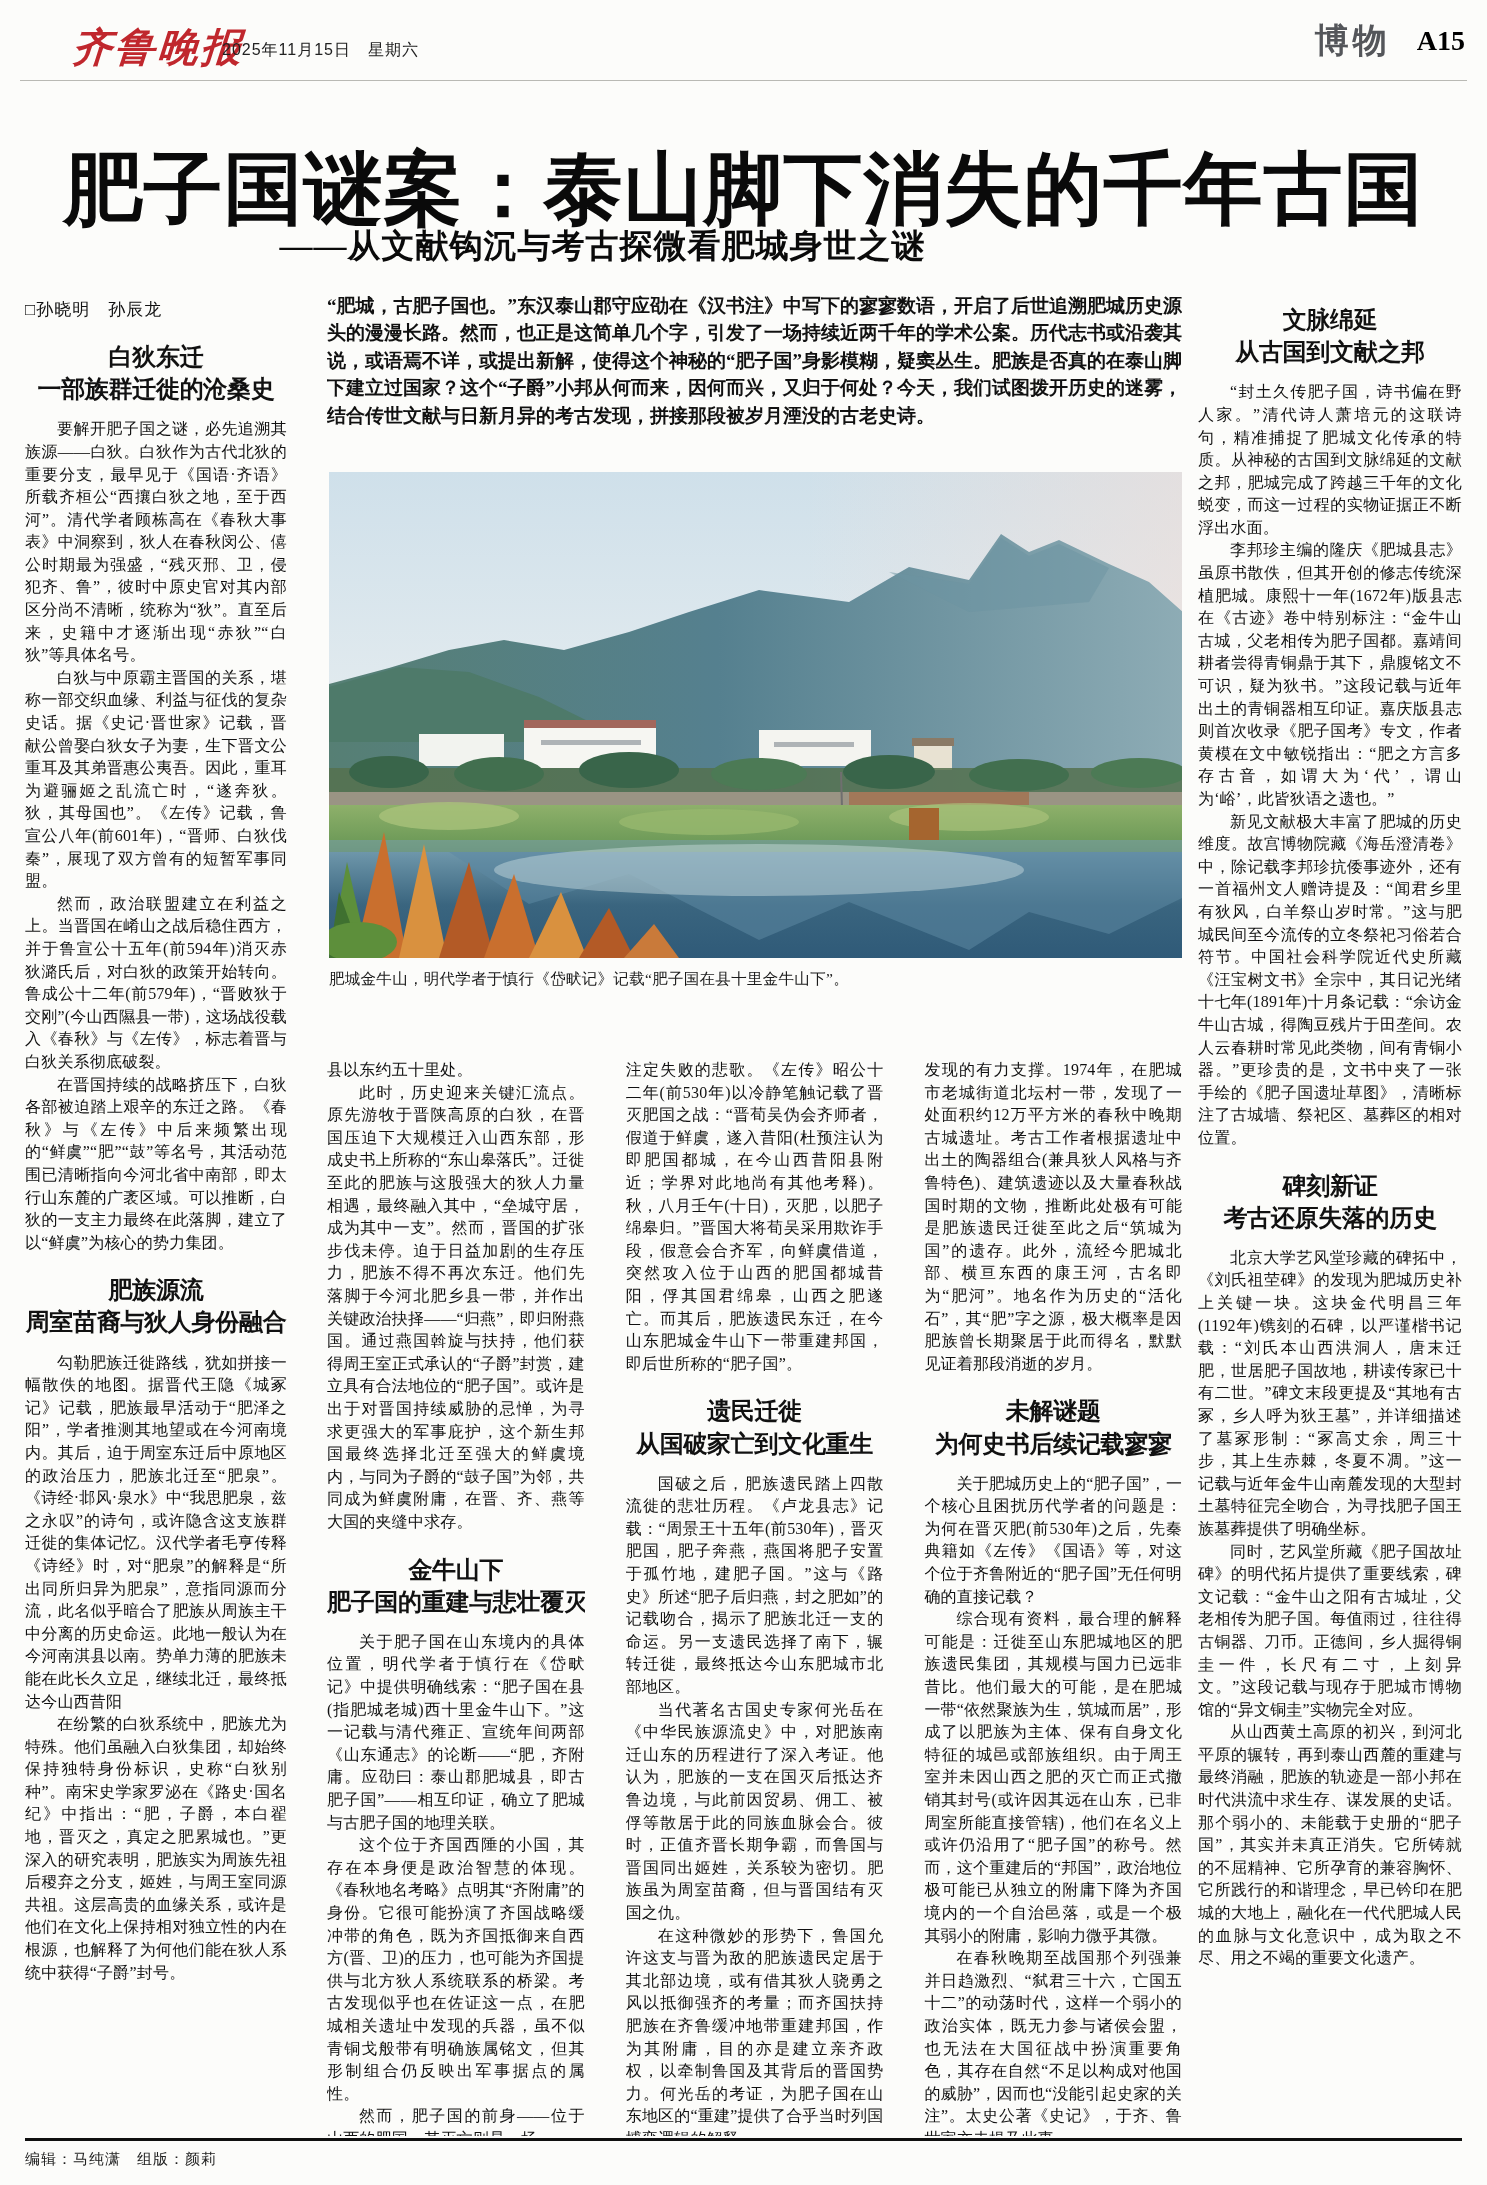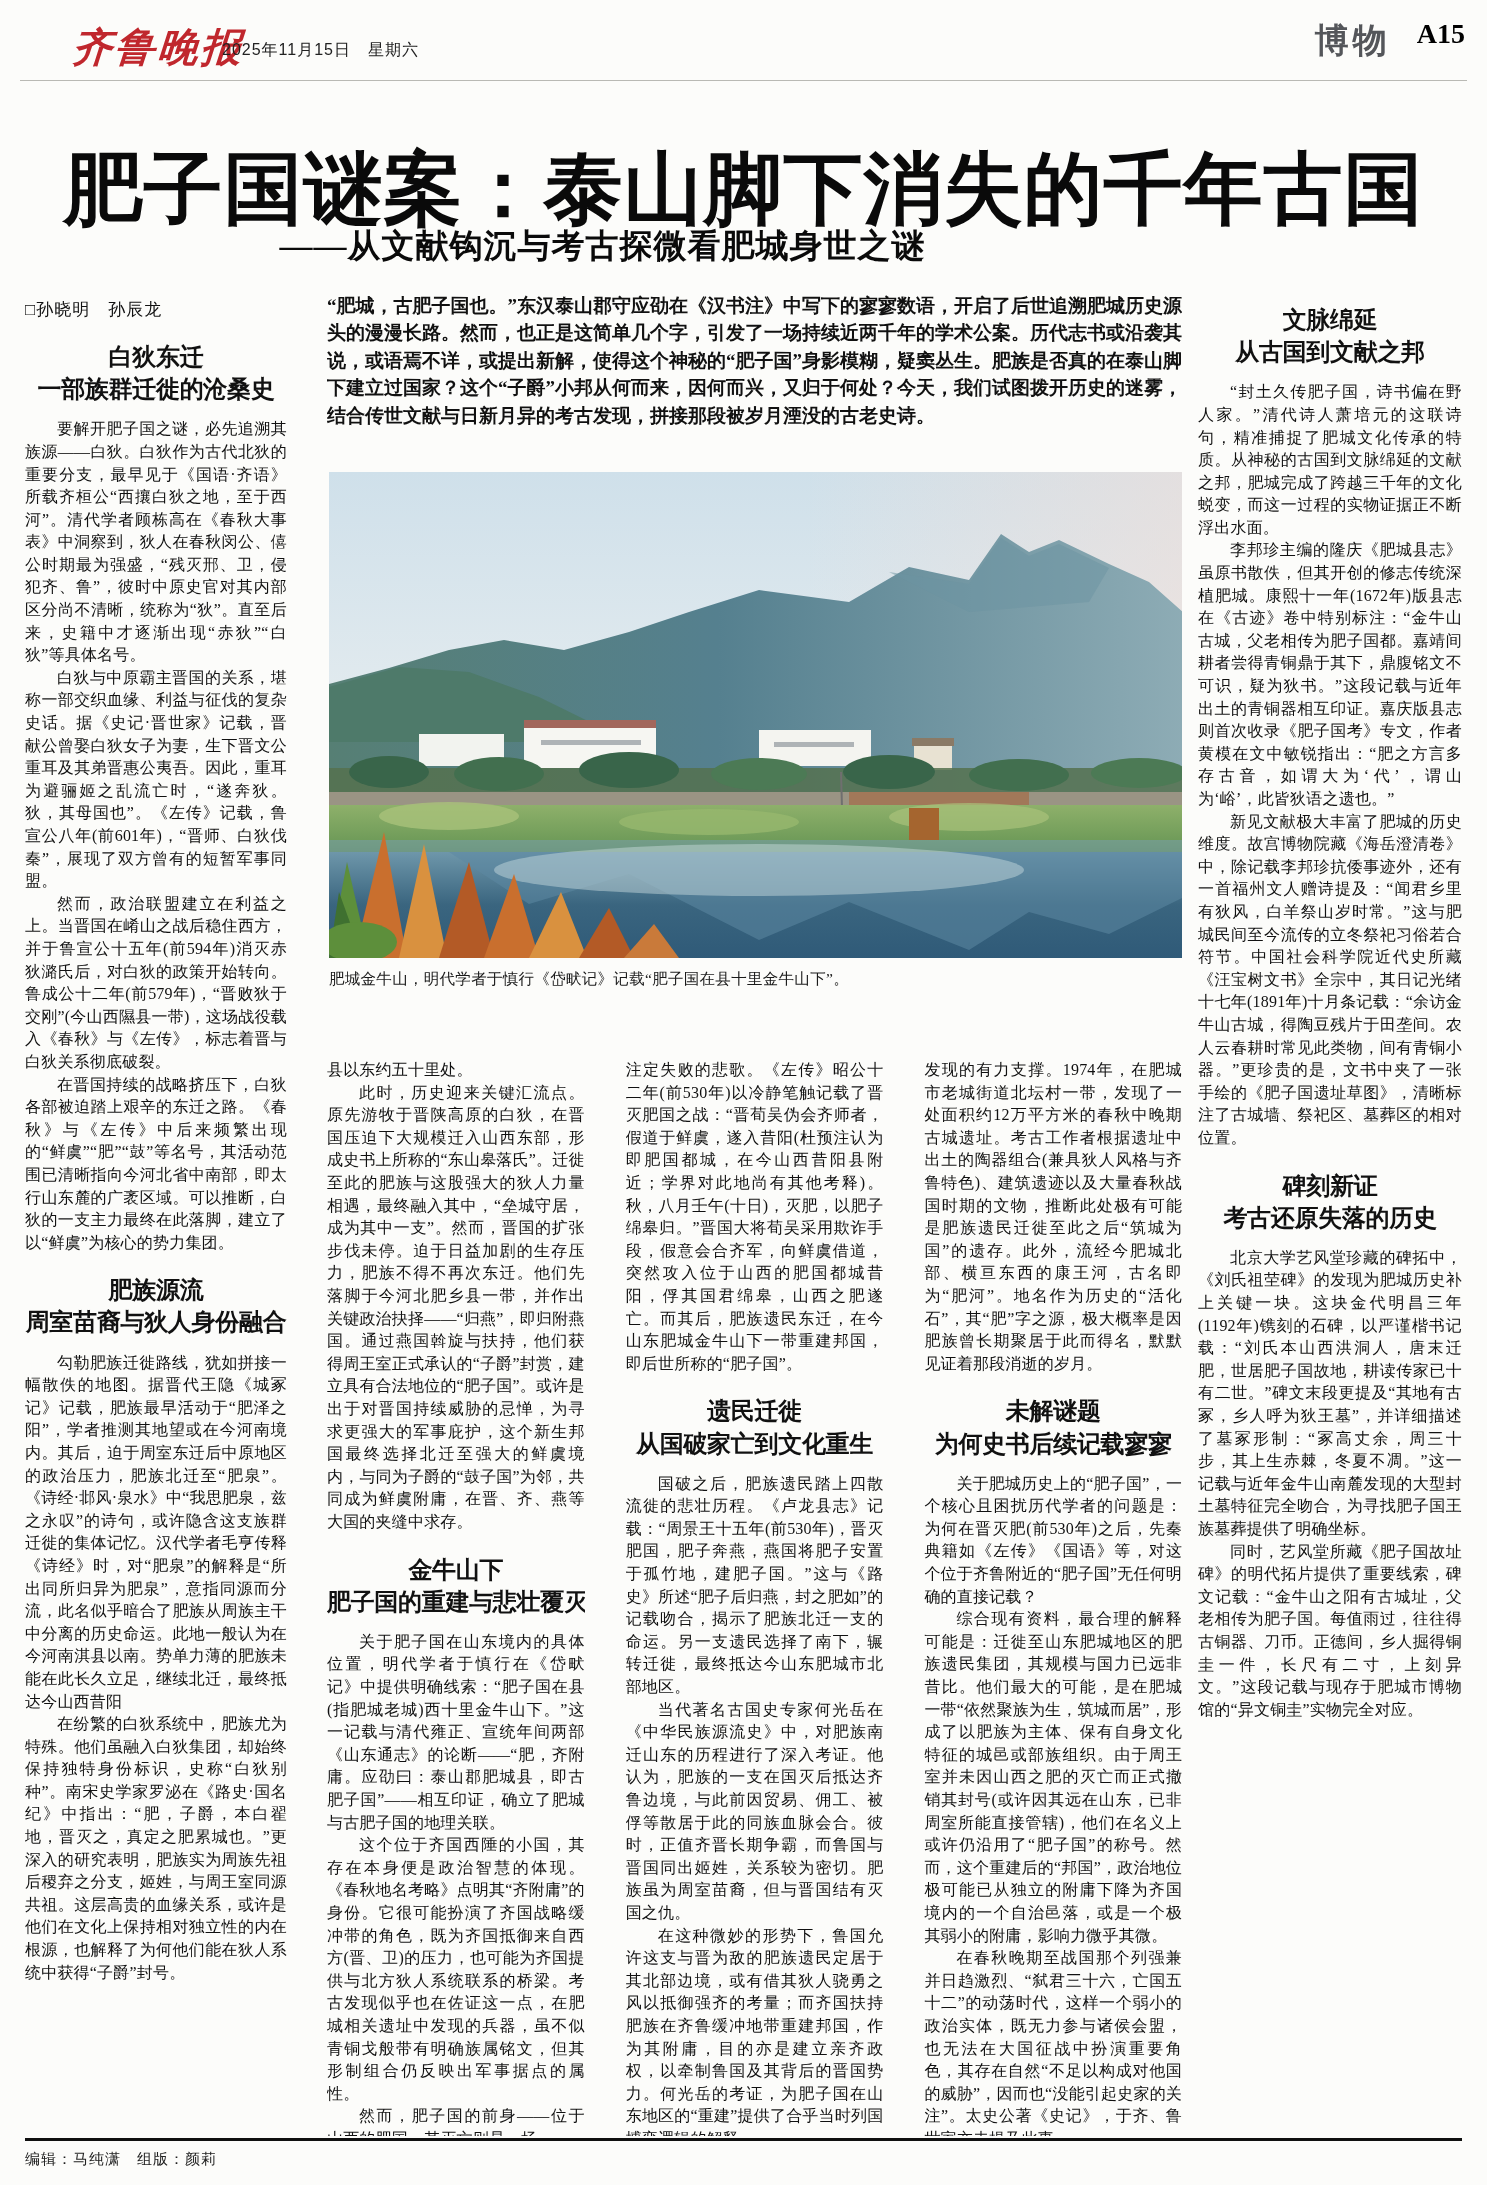--- a/index.html
+++ b/index.html
@@ -6,21 +6,21 @@
   *{box-sizing:border-box;}
   .page{position:relative;width:1487px;height:2185px;background:#fcfcfa;margin:0 auto;overflow:hidden;
         font-family:"Liberation Serif","DejaVu Serif",serif;color:#111;}
   
   .masthead{position:absolute;top:18px;left:72px;right:22px;height:52px;}
   .logo{position:absolute;left:0;top:2px;font-size:40px;font-weight:900;font-style:italic;
         color:#c0272d;letter-spacing:3px;transform:skewX(-4deg);
         font-family:"Liberation Serif",serif;}
   .dateline{position:absolute;left:150px;top:22px;font-size:16px;color:#222;
             font-family:"Liberation Sans","DejaVu Sans",sans-serif;letter-spacing:1px;}
-  .mast-right{position:absolute;right:0;top:0;display:flex;align-items:flex-start;gap:26px;}
+  .mast-right{position:absolute;right:0;top:0;display:flex;align-items:center;gap:26px;}
   .sec-name{font-size:34px;font-weight:900;color:#54565a;letter-spacing:4px;
             font-family:"Liberation Sans","DejaVu Sans",sans-serif;}
   .page-no{font-size:28px;font-weight:900;color:#000000;font-family:"Liberation Serif",serif;}
   .mast-rule{position:absolute;top:80px;left:20px;right:20px;height:1px;background:#b9b9b4;}
   
   .headline{position:absolute;top:92px;left:12px;right:12px;text-align:center;
             font-size:79px;font-weight:900;letter-spacing:1px;line-height:1.15;
             font-family:"Liberation Serif","DejaVu Serif",serif;color:#0a0a0a;white-space:nowrap;}
   .subhead{position:absolute;top:224px;left:25px;width:1155px;text-align:center;
            font-size:33px;font-weight:900;color:#0a0a0a;letter-spacing:1px;}
@@ -221,18 +221,19 @@
       <p class="bp">“封土久传肥子国，诗书偏在野人家。”清代诗人萧培元的这联诗句，精准捕捉了肥城文化传承的特质。从神秘的古国到文脉绵延的文献之邦，肥城完成了跨越三千年的文化蜕变，而这一过程的实物证据正不断浮出水面。</p>
       <p class="bp">李邦珍主编的隆庆《肥城县志》虽原书散佚，但其开创的修志传统深植肥城。康熙十一年(1672年)版县志在《古迹》卷中特别标注：“金牛山古城，父老相传为肥子国都。嘉靖间耕者尝得青铜鼎于其下，鼎腹铭文不可识，疑为狄书。”这段记载与近年出土的青铜器相互印证。嘉庆版县志则首次收录《肥子国考》专文，作者黄模在文中敏锐指出：“肥之方言多存古音，如谓大为‘代’，谓山为‘峪’，此皆狄语之遗也。”</p>
       <p class="bp">新见文献极大丰富了肥城的历史维度。故宫博物院藏《海岳澄清卷》中，除记载李邦珍抗倭事迹外，还有一首福州文人赠诗提及：“闻君乡里有狄风，白羊祭山岁时常。”这与肥城民间至今流传的立冬祭祀习俗若合符节。中国社会科学院近代史所藏《汪宝树文书》全宗中，其日记光绪十七年(1891年)十月条记载：“余访金牛山古城，得陶豆残片于田垄间。农人云春耕时常见此类物，间有青铜小器。”更珍贵的是，文书中夹了一张手绘的《肥子国遗址草图》，清晰标注了古城墙、祭祀区、墓葬区的相对位置。</p>
 
       <div class="sec-h">
         <span class="l1">碑刻新证</span>
         <span class="l2">考古还原失落的历史</span>
       </div>
       <p class="bp">北京大学艺风堂珍藏的碑拓中，《刘氏祖茔碑》的发现为肥城历史补上关键一块。这块金代明昌三年(1192年)镌刻的石碑，以严谨楷书记载：“刘氏本山西洪洞人，唐末迁肥，世居肥子国故地，耕读传家已十有二世。”碑文末段更提及“其地有古冢，乡人呼为狄王墓”，并详细描述了墓冢形制：“冢高丈余，周三十步，其上生赤棘，冬夏不凋。”这一记载与近年金牛山南麓发现的大型封土墓特征完全吻合，为寻找肥子国王族墓葬提供了明确坐标。</p>
       <p class="bp">同时，艺风堂所藏《肥子国故址碑》的明代拓片提供了重要线索，碑文记载：“金牛山之阳有古城址，父老相传为肥子国。每值雨过，往往得古铜器、刀币。正德间，乡人掘得铜圭一件，长尺有二寸，上刻异文。”这段记载与现存于肥城市博物馆的“异文铜圭”实物完全对应。</p>
+      <p class="bp">从山西黄土高原的初兴，到河北平原的辗转，再到泰山西麓的重建与最终消融，肥族的轨迹是一部小邦在时代洪流中求生存、谋发展的史话。那个弱小的、未能载于史册的“肥子国”，其实并未真正消失。它所铸就的不屈精神、它所孕育的兼容胸怀、它所践行的和谐理念，早已钤印在肥城的大地上，融化在一代代肥城人民的血脉与文化意识中，成为取之不尽、用之不竭的重要文化遗产。</p>
     </div>
   </div>
 
   <div class="foot-rule"></div>
   <div class="editors">编辑：马纯潇　组版：颜莉</div>
 </div>
 
 </body></html>

